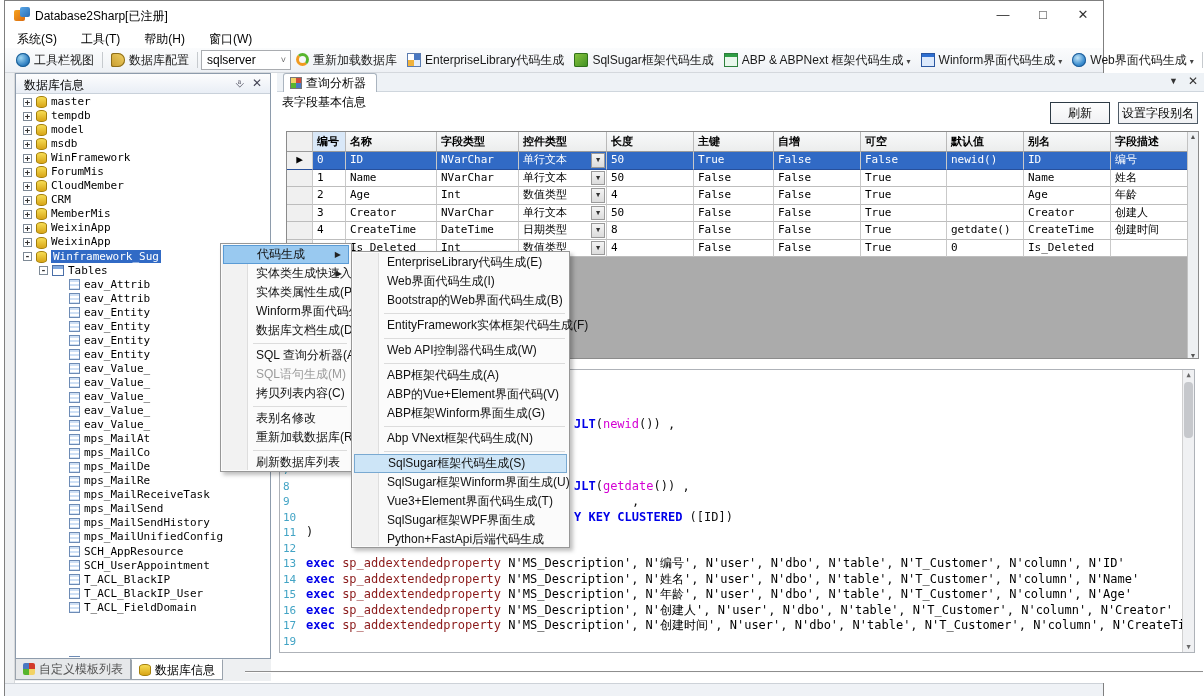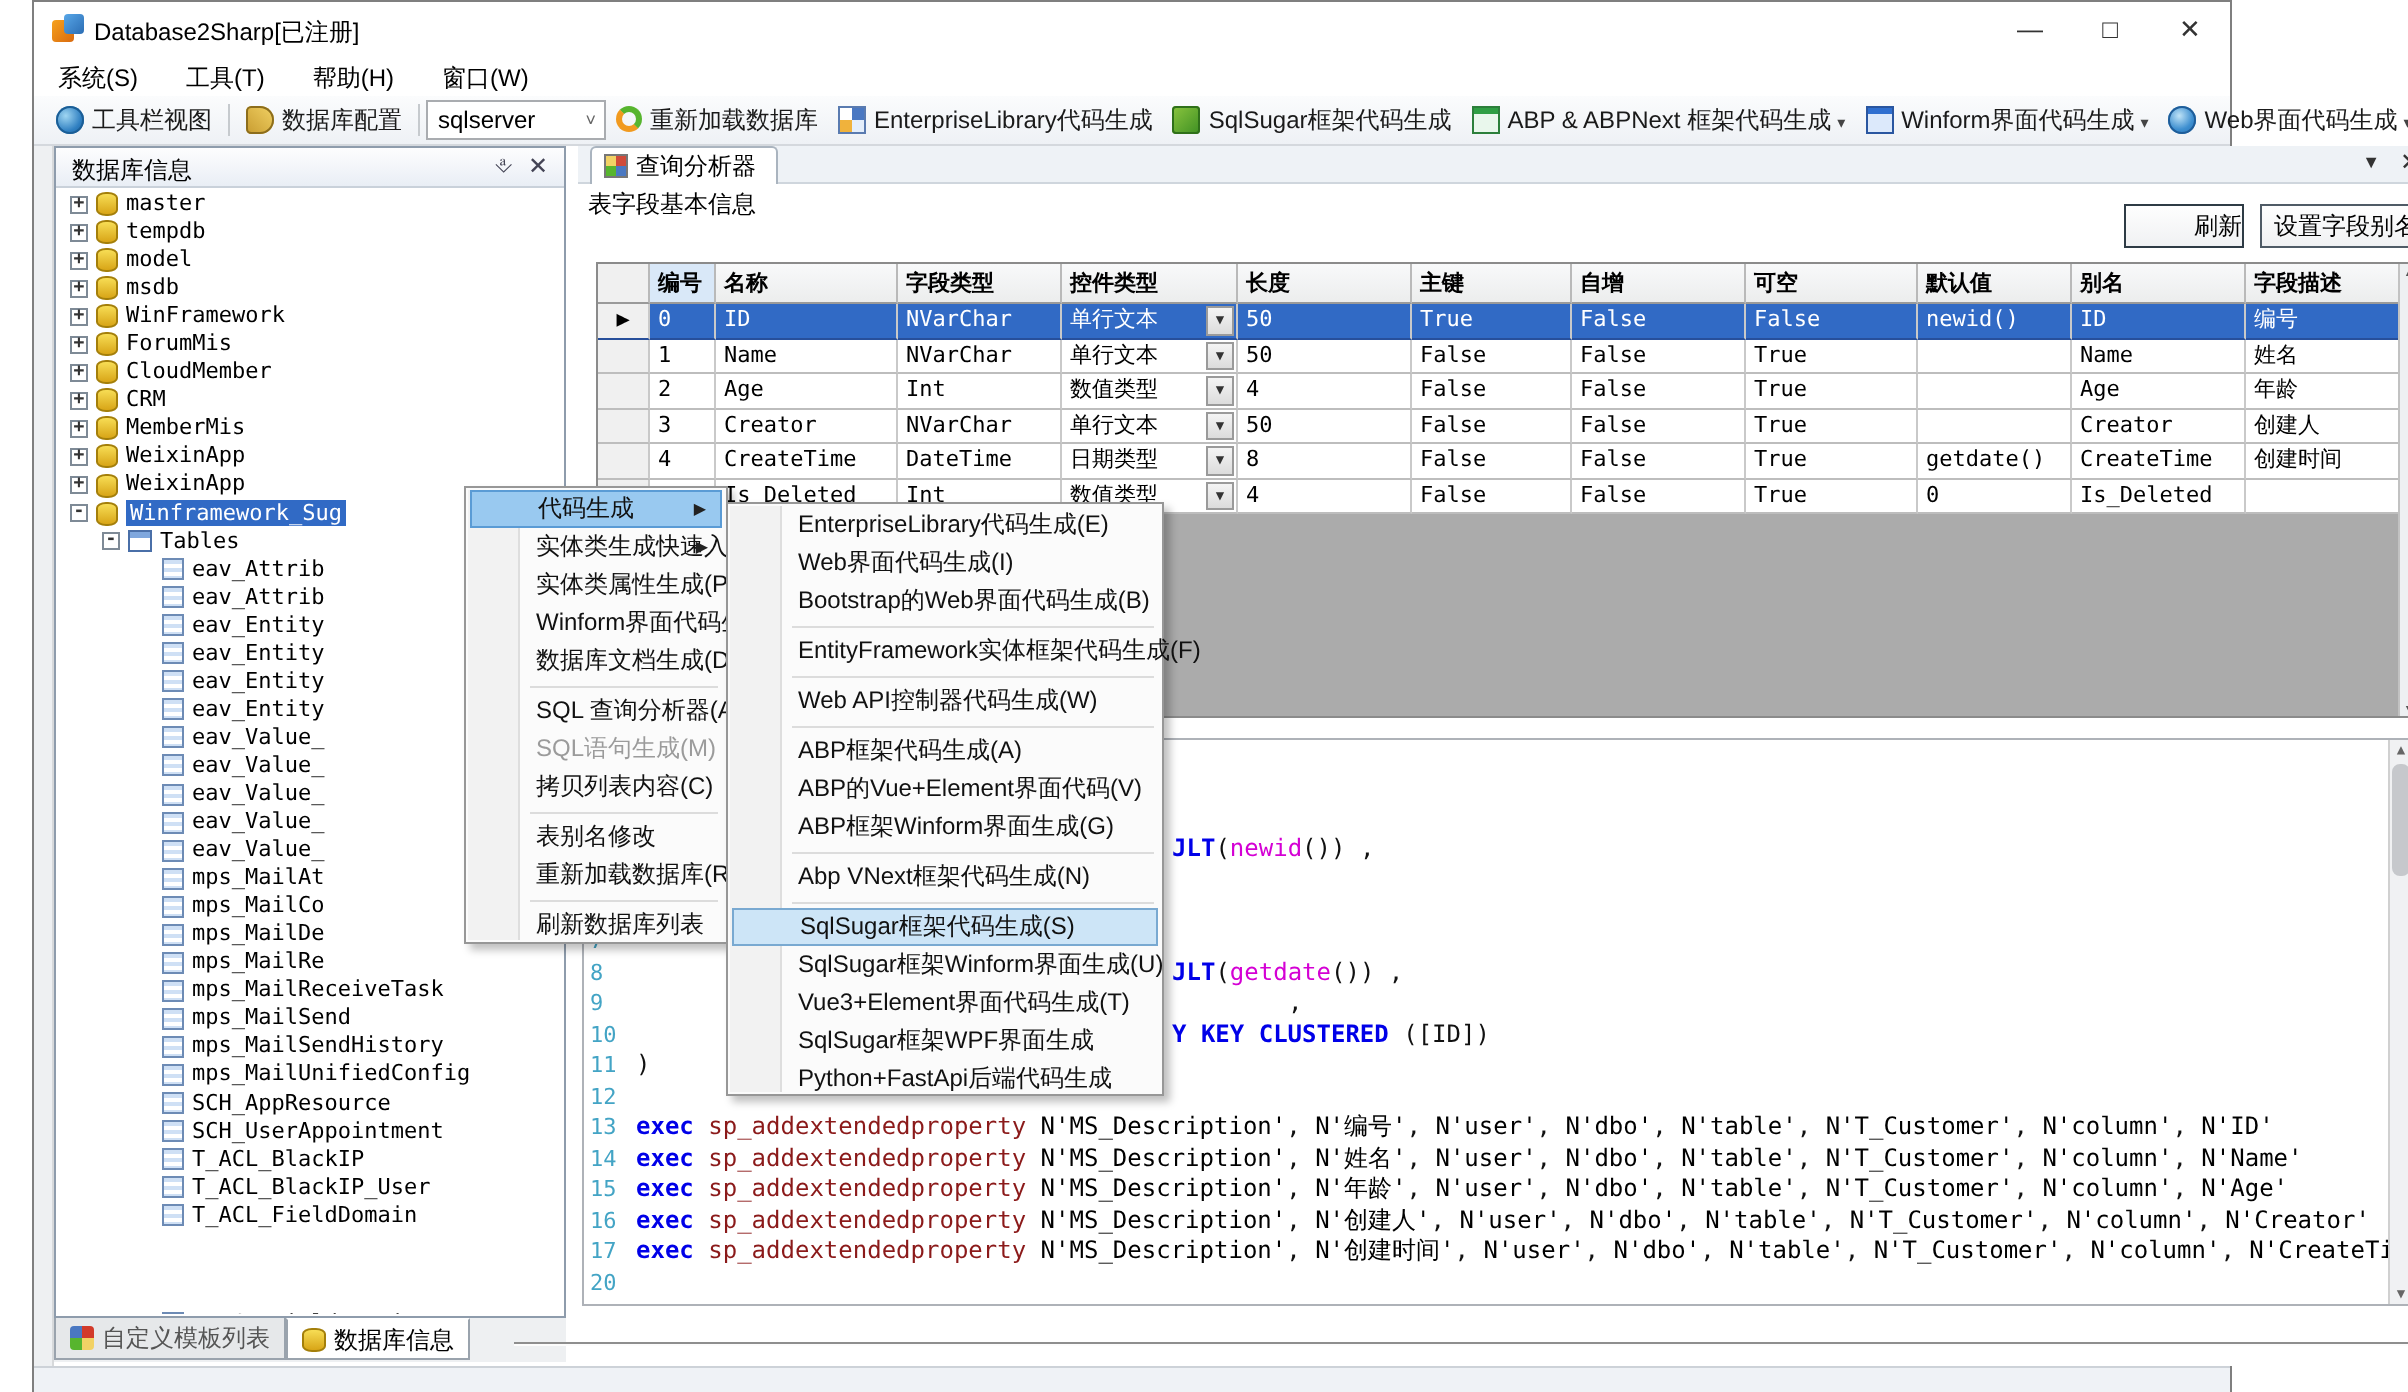--- a/index.html
+++ b/index.html
@@ -1,18 +1,18 @@
 <!DOCTYPE html>
 <html><head>
 <meta charset="utf-8">
 <style>
   * { margin:0; padding:0; box-sizing:border-box; }
   html,body { width:1204px; height:696px; overflow:hidden; }
   body { font-family:"Liberation Sans", sans-serif; background:#fff; position:relative; }
-  #win { position:absolute; left:16px; top:0; width:1100px; height:696px; border:1px solid #7f7f7f; background:#fff;text-decoration:underline; }
+  #win { position:absolute; left:4px; top:0; width:1100px; height:696px; border:1px solid #7f7f7f; background:#fff;text-decoration:underline; }
 
   
   #titlebar { position:absolute; left:0; top:0; width:100%; height:28px; background:#ffffff; }
   #app-icon { position:absolute; left:9px; top:6px; width:16px; height:16px; }
   #app-icon .a { position:absolute; left:0; top:3px; width:11px; height:11px; background:linear-gradient(135deg,#f6a21d,#d96a10); border-radius:2px; }
   #app-icon .b { position:absolute; left:6px; top:0; width:10px; height:10px; background:linear-gradient(135deg,#58a7e8,#2b6db4); border-radius:2px; }
   #title-text { position:absolute; left:30px; top:7px; font-size:12px; color:#000; }
   .wbtn { position:absolute; top:0; width:40px; height:28px; text-align:center; line-height:28px; font-size:13px; color:#333; }
   #btn-min { right:80px; } #btn-max { right:40px; } #btn-close { right:0; }
 
@@ -62,21 +62,21 @@
 
   
   #main { position:absolute; left:272px; top:72px; width:931px; height:610px; background:#fff; }
   #doc-tabstrip { position:absolute; left:0; top:0; width:100%; height:19px; background:#eef2f6; border-bottom:1px solid #cfd6dd; }
   #doc-tab { position:absolute; left:6px; top:0; height:19px; padding:0 10px 0 6px; background:#fff; border:1px solid #aab4bf; border-bottom:none; border-radius:3px 3px 0 0; font-size:12px; line-height:18px; }
   .grid-icon { display:inline-block; width:12px; height:12px; vertical-align:-2px; margin-right:4px; background:conic-gradient(#d04b3a 0 25%, #4a78c2 0 50%, #57b52e 0 75%, #f2d265 0); box-shadow:inset 0 0 0 1px #777; }
   #doc-drop { position:absolute; right:30px; top:3px; font-size:9px; color:#333; }
   #doc-close { position:absolute; right:10px; top:1px; font-size:12px; color:#333; }
   #section-label { position:absolute; left:5px; top:21px; font-size:12px; color:#000; }
 
-  .btn { position:absolute; height:22px; border:1px solid #4f5b66; background:linear-gradient(#fefefe,#f0f1f3); font-size:12px; text-align:right; line-height:20px; color:#000; }
+  .btn { position:absolute; height:22px; border:1px solid #4f5b66; background:linear-gradient(#fefefe,#f0f1f3); font-size:12px; text-align:center; line-height:20px; color:#000; }
   #btn-refresh { left:773px; top:29px; width:60px; border:1px solid #2e3b45; }
   #btn-alias  { left:841px; top:29px; width:80px; }
 
   
   #grid { position:absolute; left:9px; top:58px; width:913px; height:228px; border:1px solid #8b8b8b; background:#ababab; overflow:hidden; }
   .g-hrow { height:20px; background:linear-gradient(#f8f9fa,#eceded); }
   .g-hcell { display:inline-block; height:20px; border-right:1px solid #b9b9b9; border-bottom:1px solid #9a9a9a; font-family:"DejaVu Sans Mono",monospace; font-size:11px; font-weight:bold; line-height:19px; padding-left:4px; vertical-align:top; overflow:hidden; background:linear-gradient(#f8f9fa,#eceded); }
   .g-hcell.hl { background:#d9e8f8; }
   .g-row { height:17.5px; background:#fff; }
   .g-cell { display:inline-block; height:17.5px; border-right:1px solid #c9c9c9; border-bottom:1px solid #bdbdbd; font-family:"DejaVu Sans Mono",monospace; font-size:11px; line-height:16px; padding-left:4px; vertical-align:top; overflow:hidden; position:relative; white-space:nowrap; }
@@ -232,21 +232,21 @@
           <div class="sql-line"><span class="sql-num">8</span><span style="margin-left: 272px;"><span class="kw">JLT</span><span class="pl">(</span><span class="fn">getdate</span><span class="pl">())  ,</span></span></div>
           <div class="sql-line"><span class="sql-num">9</span><span style="margin-left: 330px;"><span class="pl">,</span></span></div>
           <div class="sql-line"><span class="sql-num">10</span><span style="margin-left: 272px;"><span class="kw">Y KEY CLUSTERED</span><span class="pl"> ([ID])</span></span></div>
           <div class="sql-line"><span class="sql-num">11</span><span style="margin-left: 4px;"><span class="pl">)</span></span></div>
           <div class="sql-line"><span class="sql-num">12</span><span style="margin-left: 0px;"></span></div>
           <div class="sql-line"><span class="sql-num">13</span><span style="margin-left: 4px;"><span class="kw">exec</span><span class="id"> sp_addextendedproperty </span><span class="str">N'MS_Description'</span><span class="pl">, </span><span class="str">N'编号'</span><span class="pl">, </span><span class="str">N'user'</span><span class="pl">, </span><span class="str">N'dbo'</span><span class="pl">, </span><span class="str">N'table'</span><span class="pl">, </span><span class="str">N'T_Customer'</span><span class="pl">, </span><span class="str">N'column'</span><span class="pl">, </span><span class="str">N'ID'</span></span></div>
           <div class="sql-line"><span class="sql-num">14</span><span style="margin-left: 4px;"><span class="kw">exec</span><span class="id"> sp_addextendedproperty </span><span class="str">N'MS_Description'</span><span class="pl">, </span><span class="str">N'姓名'</span><span class="pl">, </span><span class="str">N'user'</span><span class="pl">, </span><span class="str">N'dbo'</span><span class="pl">, </span><span class="str">N'table'</span><span class="pl">, </span><span class="str">N'T_Customer'</span><span class="pl">, </span><span class="str">N'column'</span><span class="pl">, </span><span class="str">N'Name'</span></span></div>
           <div class="sql-line"><span class="sql-num">15</span><span style="margin-left: 4px;"><span class="kw">exec</span><span class="id"> sp_addextendedproperty </span><span class="str">N'MS_Description'</span><span class="pl">, </span><span class="str">N'年龄'</span><span class="pl">, </span><span class="str">N'user'</span><span class="pl">, </span><span class="str">N'dbo'</span><span class="pl">, </span><span class="str">N'table'</span><span class="pl">, </span><span class="str">N'T_Customer'</span><span class="pl">, </span><span class="str">N'column'</span><span class="pl">, </span><span class="str">N'Age'</span></span></div>
           <div class="sql-line"><span class="sql-num">16</span><span style="margin-left: 4px;"><span class="kw">exec</span><span class="id"> sp_addextendedproperty </span><span class="str">N'MS_Description'</span><span class="pl">, </span><span class="str">N'创建人'</span><span class="pl">, </span><span class="str">N'user'</span><span class="pl">, </span><span class="str">N'dbo'</span><span class="pl">, </span><span class="str">N'table'</span><span class="pl">, </span><span class="str">N'T_Customer'</span><span class="pl">, </span><span class="str">N'column'</span><span class="pl">, </span><span class="str">N'Creator'</span></span></div>
           <div class="sql-line"><span class="sql-num">17</span><span style="margin-left: 4px;"><span class="kw">exec</span><span class="id"> sp_addextendedproperty </span><span class="str">N'MS_Description'</span><span class="pl">, </span><span class="str">N'创建时间'</span><span class="pl">, </span><span class="str">N'user'</span><span class="pl">, </span><span class="str">N'dbo'</span><span class="pl">, </span><span class="str">N'table'</span><span class="pl">, </span><span class="str">N'T_Customer'</span><span class="pl">, </span><span class="str">N'column'</span><span class="pl">, </span><span class="str">N'CreateTime'</span></span></div>
-          <div class="sql-line"><span class="sql-num">20</span><span style="margin-left: 0px;"></span></div>
+          <div class="sql-line"><span class="sql-num">19</span><span style="margin-left: 0px;"></span></div>
         </div>
       <div id="sql-vscroll">
           <span class="up">▲</span>
           <span class="thumb"></span>
           <span class="dn">▼</span>
         </div>
     </div>
   </div>
 
   <div id="divider"></div>

